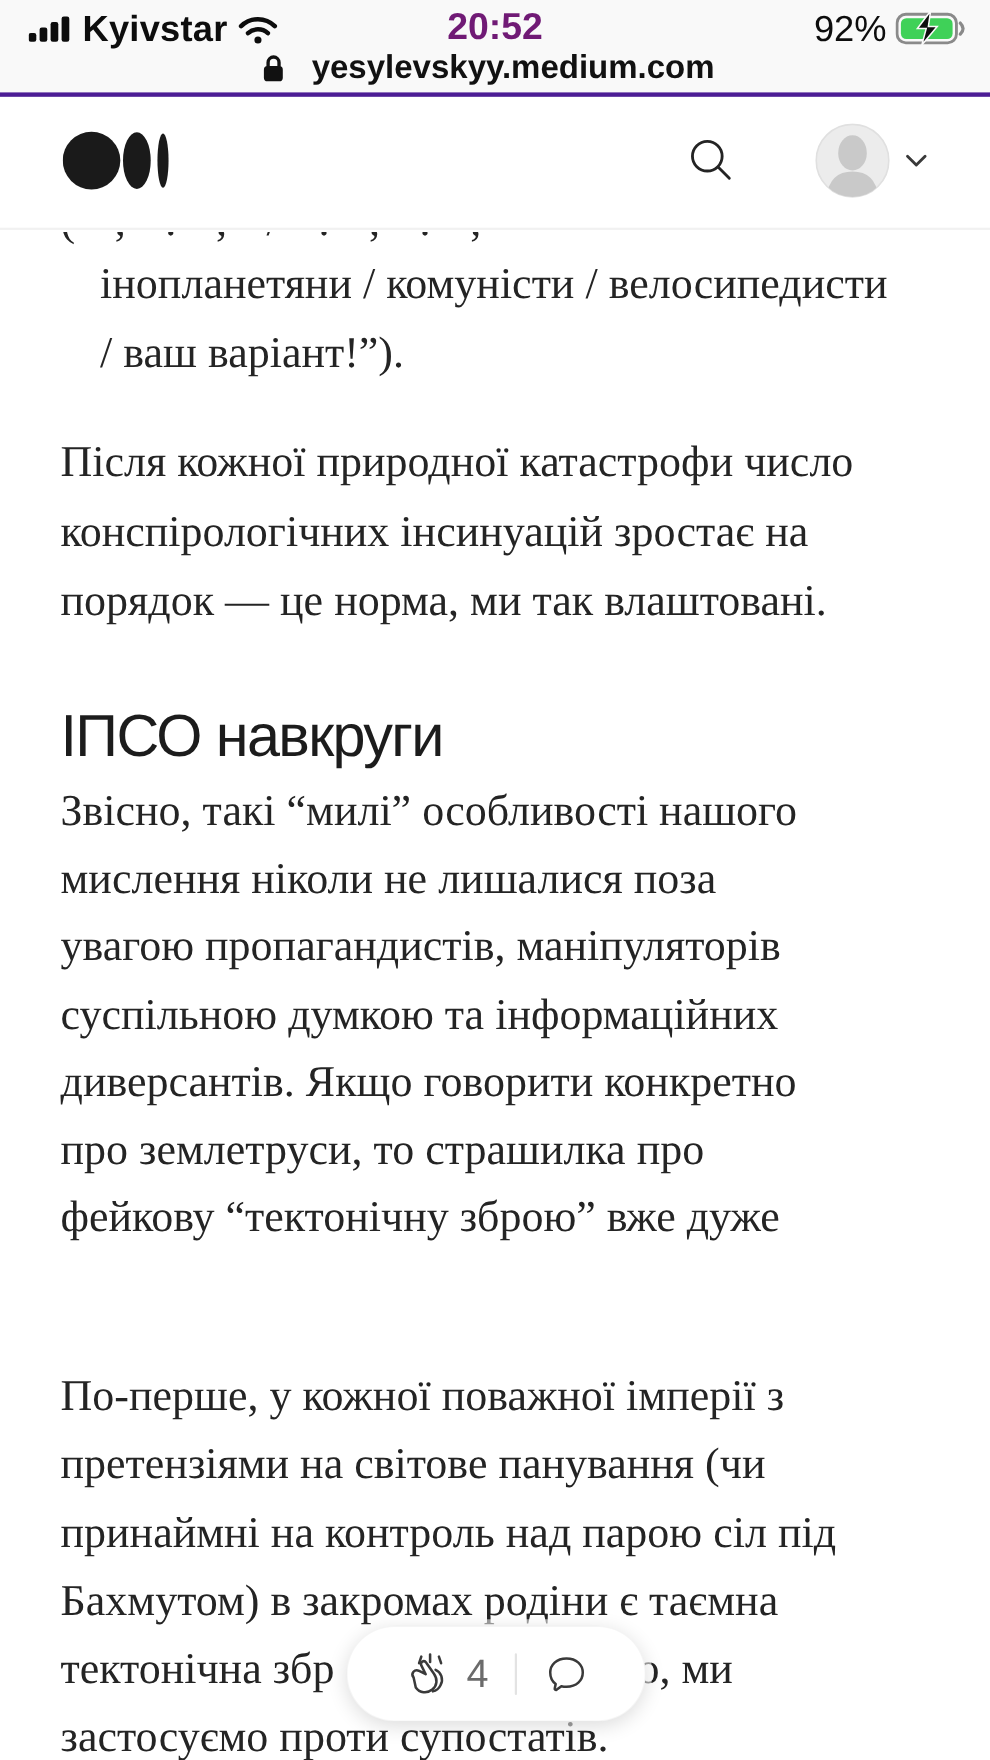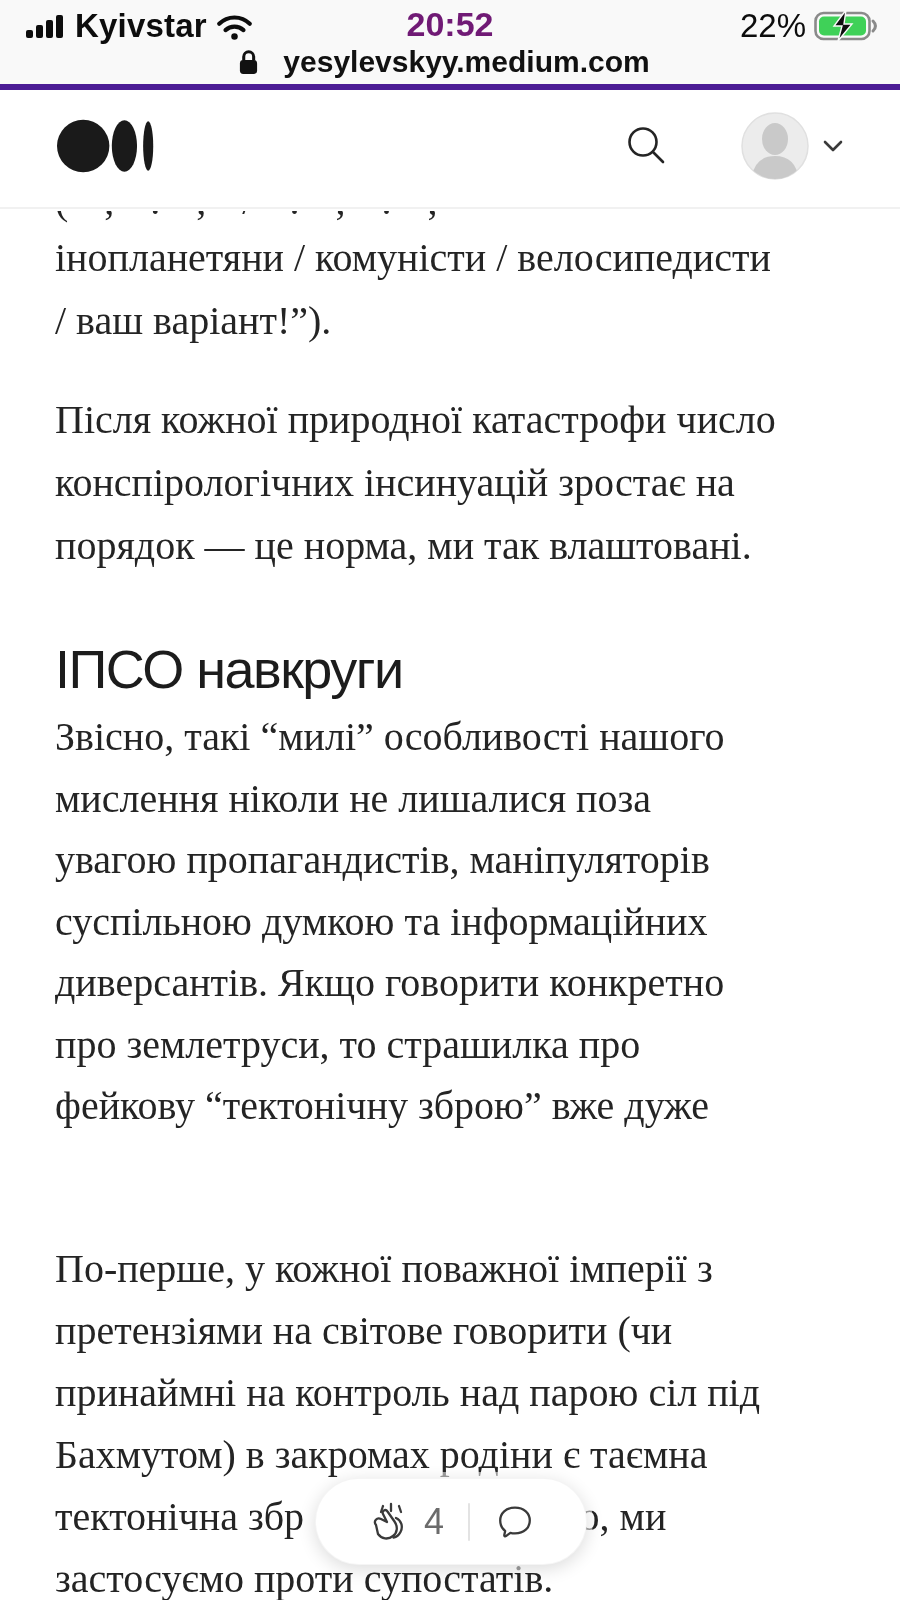--- a/index.html
+++ b/index.html
@@ -1,21 +1,21 @@
 <!DOCTYPE html>
 <html><head>
 <meta charset="utf-8">
 <style>
   html,body{margin:0;padding:0;background:#e9e9e9;}
   .screen{position:relative;width:900px;height:1600px;background:#ffffff;overflow:hidden;
           font-family:"Liberation Sans",sans-serif;color:#242424;}
 
   
   .chrome{position:absolute;top:0;left:0;right:0;height:84px;background:#f9f9f9;
-          border-bottom:6px solid #4c1d95;z-index:30;}
+          border-bottom:4px solid #4c1d95;z-index:30;}
   .sb-row1{position:absolute;top:5px;left:0;right:0;height:40px;}
   .sb-left{position:absolute;left:26px;top:2px;display:flex;align-items:center;gap:9px;}
   .carrier{font-size:33px;font-weight:600;letter-spacing:.2px;color:#0d0d0d;}
   .sb-time{position:absolute;left:0;right:0;text-align:center;font-size:34px;font-weight:700;color:#701a75;}
   .sb-right{position:absolute;right:18px;top:2px;display:flex;align-items:center;gap:8px;}
   .batt-pct{font-size:33px;font-weight:500;color:#0d0d0d;}
   .sb-row2{position:absolute;top:42px;left:0;right:12px;height:40px;display:flex;
            align-items:center;justify-content:center;gap:24px;}
   .domain{font-size:30px;font-weight:700;color:#111;}
 
@@ -25,21 +25,21 @@
               padding:0 57px;box-sizing:border-box;z-index:20;}
   .hdr-right{margin-left:auto;display:flex;align-items:center;}
   .searchbtn{margin-right:70px;cursor:pointer;}
   .avatar-wrap{display:flex;align-items:center;cursor:pointer;}
   .chev{margin-left:14px;}
 
   
   .serifline{font-family:"Liberation Serif","DejaVu Serif",serif;font-size:40px;
              color:#242424;white-space:nowrap;}
   .para{position:absolute;left:55px;right:40px;}
-  .p1{top:226px;} .p1 .tline{line-height:63px;}
+  .p1{top:226px;} .p1 .tline{line-height:63px;margin-left:36px;}
   .p2{top:388px;} .p2 .tline{line-height:63px;}
   .p3{top:706px;} .p3 .tline{line-height:61.5px;}
   .p4{top:1238px;} .p4 .tline{line-height:62px;}
   .clip-line{position:absolute;left:55px;right:40px;top:211px;height:12px;overflow:hidden;}
   .clip-line span{display:block;transform:translateY(-34px);word-spacing:26px;}
   .h2{position:absolute;left:55px;top:638px;font-family:"Liberation Sans",sans-serif;
       font-size:54px;font-weight:400;letter-spacing:-1.5px;color:#1c1c1c;white-space:nowrap;}
 
   
   .pill{position:absolute;left:315px;top:1478px;width:270px;height:85px;background:#fff;
@@ -66,21 +66,21 @@
         </svg>
         <span class="carrier">Kyivstar</span>
         <svg width="37" height="27" viewBox="0 0 40 30">
           <path d="M3 12 A24 24 0 0 1 37 12" fill="none" stroke="#0d0d0d" stroke-width="4.6" stroke-linecap="round"></path>
           <path d="M10 19 A15 15 0 0 1 30 19" fill="none" stroke="#0d0d0d" stroke-width="4.6" stroke-linecap="round"></path>
           <circle cx="20" cy="26" r="3.6" fill="#0d0d0d"></circle>
         </svg>
       </div>
       <div class="sb-time">20:52</div>
       <div class="sb-right">
-        <span class="batt-pct">22%</span>
+        <span class="batt-pct">92%</span>
         <svg width="68" height="34" viewBox="0 0 68 34">
           <rect x="1.5" y="4" width="54" height="26" rx="8" fill="none" stroke="#8a8a8a" stroke-width="2.6"></rect>
           <rect x="5" y="7.5" width="47" height="19" rx="5" fill="#3fd158"></rect>
           <path d="M32 1 L20 17 h8 l-4 15 L38 15 h-8 z" fill="#0d0d0d" stroke="#f9f9f9" stroke-width="1.4"></path>
           <path d="M59 12 q5 5 0 10" fill="none" stroke="#8a8a8a" stroke-width="3" stroke-linecap="round"></path>
         </svg>
       </div>
     </div>
     <div class="sb-row2">
       <svg width="21" height="28" viewBox="0 0 22 29">
@@ -144,21 +144,21 @@
       <div class="tline">мислення ніколи не лишалися поза</div>
       <div class="tline">увагою пропагандистів, маніпуляторів</div>
       <div class="tline">суспільною думкою та інформаційних</div>
       <div class="tline">диверсантів. Якщо говорити конкретно</div>
       <div class="tline">про землетруси, то страшилка про</div>
       <div class="tline">фейкову “тектонічну зброю” вже дуже</div>
     </div>
 
   <div class="para p4 serifline">
       <div class="tline">По-перше, у кожної поважної імперії з</div>
-      <div class="tline">претензіями на світове говорити (чи</div>
+      <div class="tline">претензіями на світове панування (чи</div>
       <div class="tline">принаймні на контроль над парою сіл під</div>
       <div class="tline">Бахмутом) в закромах родіни є таємна</div>
       <div class="tline">тектонічна збр      чого, ми</div>
       <div class="tline">застосуємо проти супостатів.</div>
     </div>
 
   <div class="pill">
     <div class="iconbtn">
       <svg width="48" height="48" viewBox="0 0 48 48">
         <g fill="none" stroke="#3a3a3a" stroke-width="2.3" stroke-linecap="round" stroke-linejoin="round">

